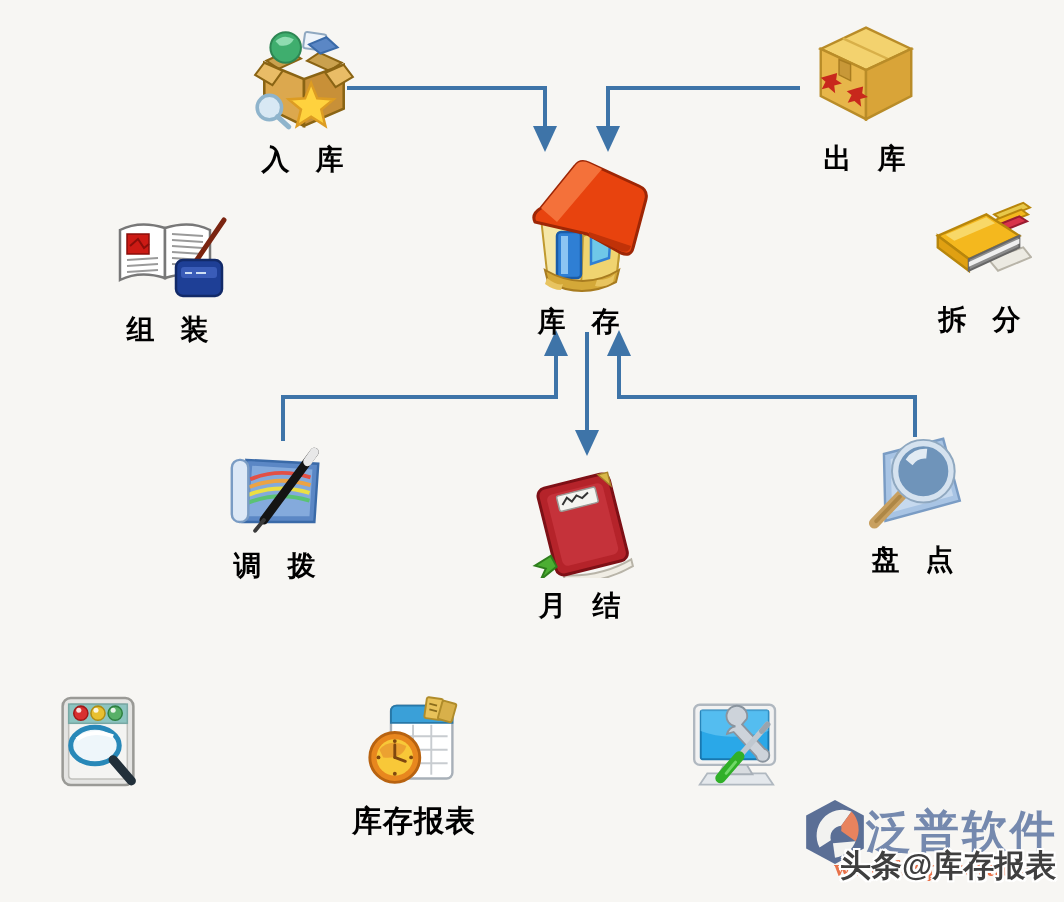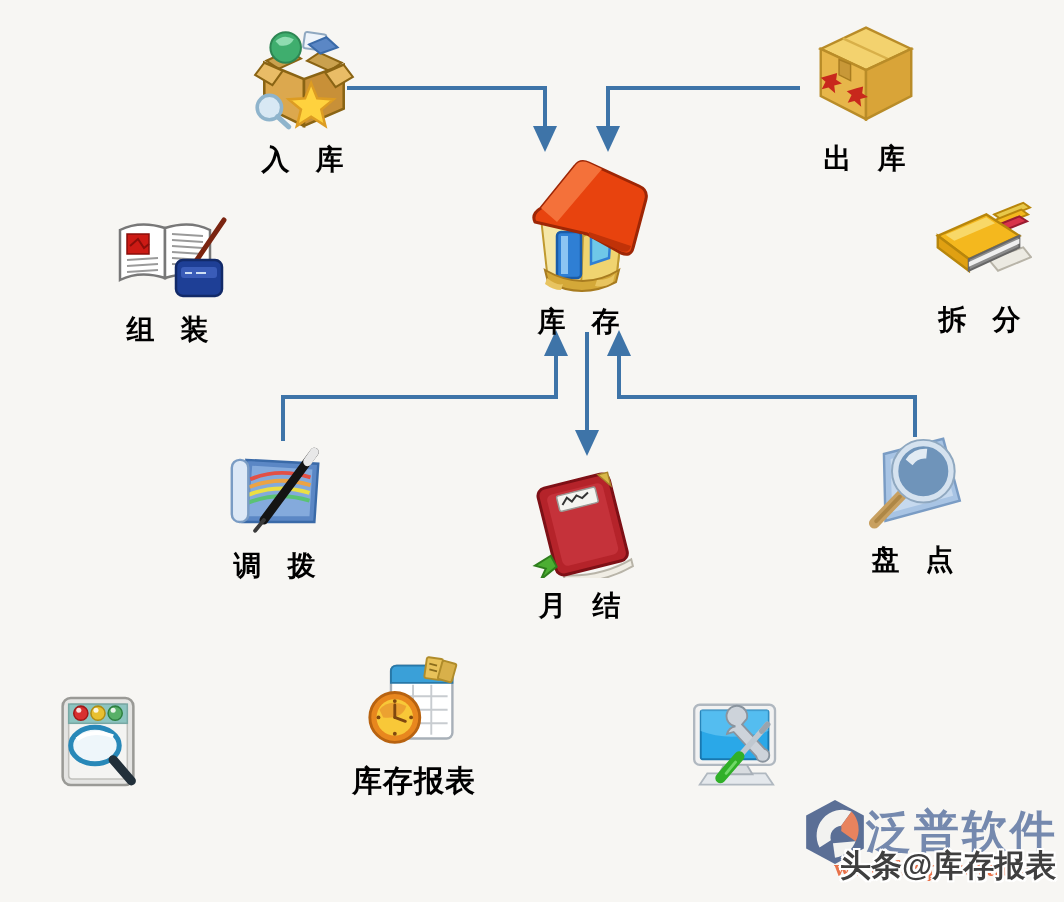--- a/index.html
+++ b/index.html
@@ -239,21 +239,21 @@
         <circle cx="21" cy="16" r="2.5" fill="#ffffff" opacity="0.85"></circle>
         <circle cx="38" cy="16" r="2.5" fill="#ffffff" opacity="0.85"></circle>
         <circle cx="55" cy="16" r="2.5" fill="#ffffff" opacity="0.85"></circle>
         <ellipse cx="37" cy="51" rx="24" ry="18" fill="#eef6fa" stroke="#2888b8" stroke-width="5"></ellipse>
         <path d="M19,45 q15,-11 36,-3" stroke="#ffffff" stroke-width="4" fill="none"></path>
         <line x1="55" y1="65" x2="73" y2="86" stroke="#22303a" stroke-width="9" stroke-linecap="round"></line>
       </svg>
     </span>
   </div>
 
-  <div class="node small-label" style="left:335px;top:656px;width:158px;">
+  <div class="node small-label" style="left:335px;top:696px;width:158px;">
     <span class="icon">
       <svg width="96" height="96" viewBox="0 0 100 100">
         <rect x="26" y="10" width="64" height="76" rx="6" fill="#ffffff" stroke="#a8b0b8" stroke-width="2.5"></rect>
         <path d="M26,16 q0,-6 6,-6 l52,0 q6,0 6,6 l0,12 l-64,0 z" fill="#3aa0d8" stroke="#2878a8" stroke-width="2"></path>
         <g stroke="#c8ccd0" stroke-width="2">
           <line x1="31" y1="42" x2="85" y2="42"></line>
             <line x1="31" y1="56" x2="85" y2="56"></line>
             <line x1="31" y1="70" x2="85" y2="70"></line>
           <line x1="49" y1="30" x2="49" y2="82"></line>
             <line x1="68" y1="30" x2="68" y2="82"></line>

